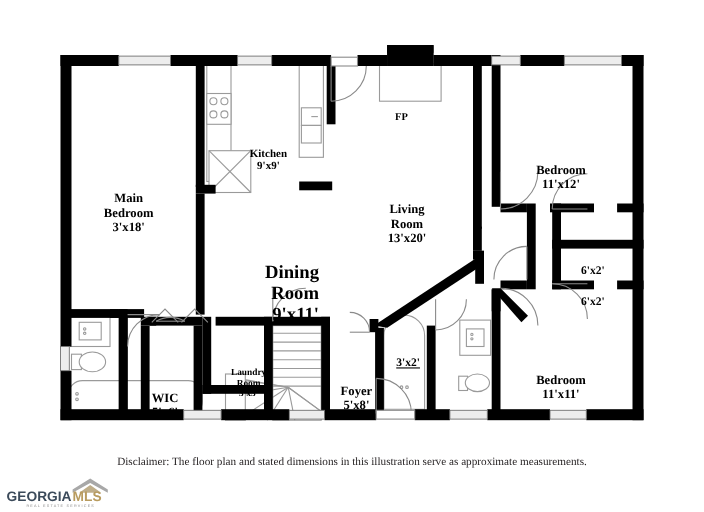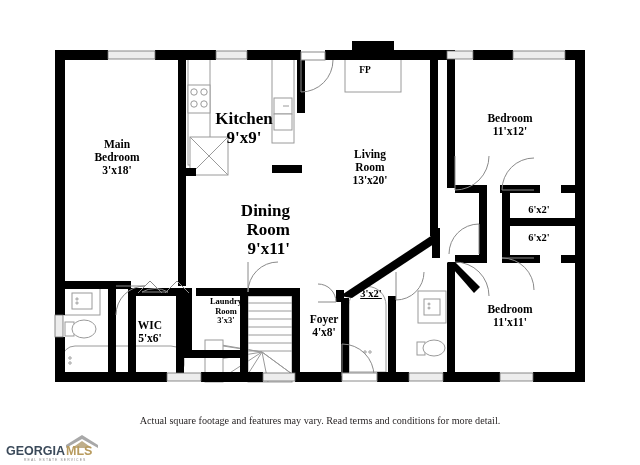--- a/index.html
+++ b/index.html
@@ -25,23 +25,24 @@
 
   .room-label {
     position: absolute;
     text-align: center;
     font-family: "Liberation Serif", serif;
     font-weight: bold;
     color: #000000;
     line-height: 1.12;
     white-space: pre-line;
     pointer-events: none;
+    margin-top: 37px;
   }
   .rl-main      { left: 62px;  top: 138px; width: 110px; font-size: 11.5px; }
-  .rl-kitchen   { left: 190px; top: 109px;  width: 108px; font-size: 17px; }
+  .rl-kitchen   { left: 190px; top: 98px;  width: 108px; font-size: 10px; }
   .rl-dining    { left: 190px; top: 201px; width: 100px; font-size: 17px; text-align: right; }
   .rl-living    { left: 315px; top: 148px; width: 110px; font-size: 11.5px; }
   .rl-bed1      { left: 455px; top: 112px; width: 110px; font-size: 11.5px; }
   .rl-bed2      { left: 455px; top: 303px; width: 110px; font-size: 11.5px; }
   .rl-wic       { left: 110px; top: 319px; width: 80px;  font-size: 11.5px; }
   .rl-laundry   { left: 186px; top: 297px; width: 80px;  font-size: 8.5px; }
   .rl-foyer     { left: 289px; top: 313px; width: 70px;  font-size: 11.5px; }
   .rl-c32       { left: 345px; top: 288px; width: 52px;  font-size: 10.5px; text-decoration: underline; }
   .rl-c62a      { left: 512px; top: 204px; width: 54px;  font-size: 10.5px; }
   .rl-c62b      { left: 512px; top: 232px; width: 54px;  font-size: 10.5px; }
@@ -294,28 +295,28 @@
 <div class="room-label rl-bed1">Bedroom
 11'x12'</div>
 <div class="room-label rl-bed2">Bedroom
 11'x11'</div>
 <div class="room-label rl-wic">WIC
 5'x6'</div>
 <div class="room-label rl-laundry">Laundry
 Room
 3'x3'</div>
 <div class="room-label rl-foyer">Foyer
-4'x8'</div>
+5'x8'</div>
 <div class="room-label rl-c32">3'x2'</div>
 <div class="room-label rl-c62a">6'x2'</div>
 <div class="room-label rl-c62b">6'x2'</div>
 <div class="room-label rl-fp">FP</div>
 
 <div id="disclaimer">
-  <div>Actual square footage and features may vary. Read terms and conditions for more detail.</div>
+  <div>Disclaimer: The floor plan and stated dimensions in this illustration serve as approximate measurements.</div>
 </div>
 
 <svg id="logo" viewBox="0 0 104 28">
   <rect x="0" y="0" width="104" height="28" fill="#ffffff"></rect>
 
   <path d="M62,11 L78,1 L94,11 L94,14 L78,5 L62,14 Z" fill="#a8a8a8"></path>
   <path d="M68,14 L78,7 L88,14 Z" fill="#bfae8a"></path>
   <text x="2" y="21" font-family="Liberation Sans, sans-serif" font-size="12.5" font-weight="bold" fill="#3b4a5a">GEORGIA</text>
   <text x="62" y="21" font-family="Liberation Sans, sans-serif" font-size="12.5" font-weight="bold" fill="#b89b5e">MLS</text>
   <text x="20" y="27" font-family="Liberation Sans, sans-serif" font-size="3.4" letter-spacing="1.1" fill="#8a8a8a">REAL ESTATE SERVICES</text>

